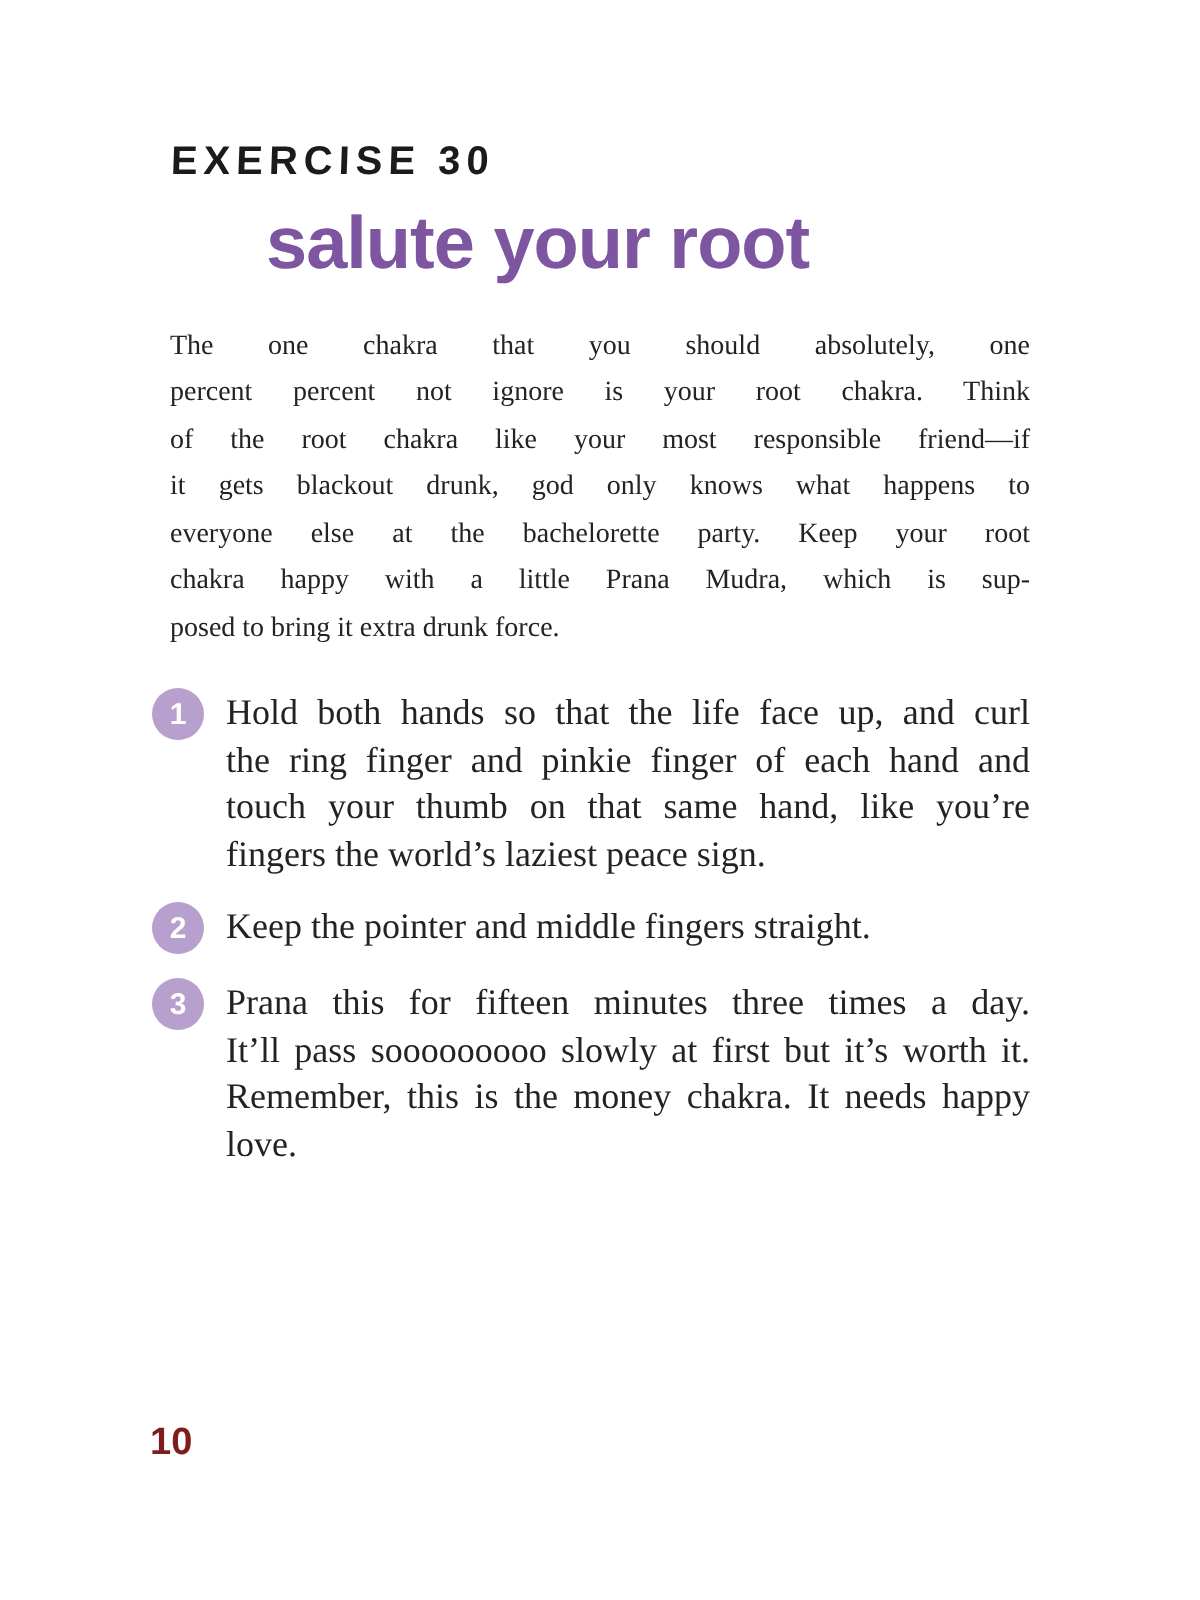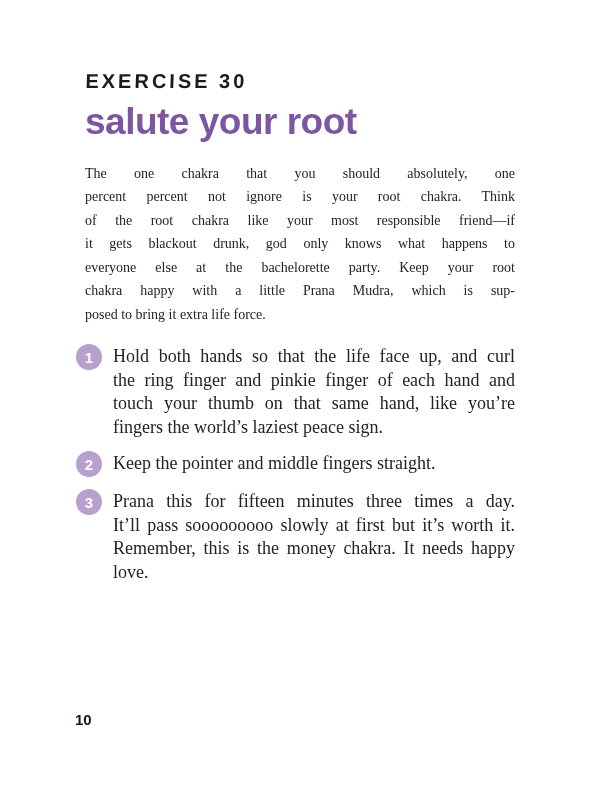--- a/index.html
+++ b/index.html
@@ -30,20 +30,21 @@
     transform-origin: left bottom;
   }
   .title {
     margin-top: 9px;
     font-family: "Liberation Sans", sans-serif;
     font-weight: 700;
     font-size: 37px;
     letter-spacing: -0.5px;
     color: #7d55a0;
     line-height: 1.1;
+    margin-left: 48px;
   }
   .intro {
     margin-top: 19px;
     font-size: 14px;
     line-height: 23.5px;
   }
   .jline {
     text-align: justify;
     text-align-last: justify;
     white-space: nowrap;
@@ -80,42 +81,42 @@
     flex: 1 1 auto;
     font-size: 18px;
     line-height: 23.5px;
   }
   .folio {
     position: absolute;
     left: 75px;
     top: 711px;
     font-family: "Liberation Sans", sans-serif;
     font-weight: 700;
-    font-size: 15px;
-    color: #0f172a;
+    font-size: 19px;
+    color: #7f1d1d;
   }
 </style>
 </head>
 <body>
 
 <div class="page">
   <div class="content">
 
     <div class="kicker">EXERCISE 30</div>
 
     <h1 class="title">salute your root</h1>
 
     <div class="intro">
       <div class="jline">The one chakra that you should absolutely, one</div>
       <div class="jline">percent percent not ignore is your root chakra. Think</div>
       <div class="jline">of the root chakra like your most responsible friend—if</div>
       <div class="jline">it gets blackout drunk, god only knows what happens to</div>
       <div class="jline">everyone else at the bachelorette party. Keep your root</div>
       <div class="jline">chakra happy with a little Prana Mudra, which is sup-</div>
-      <div class="jline end">posed to bring it extra life force.</div>
+      <div class="jline end">posed to bring it extra drunk force.</div>
     </div>
 
     <div class="steps">
 
       <div class="step">
         <div class="badge">
           <span>1</span>
         </div>
         <div class="step-text">
           <div class="jline">Hold both hands so that the life face up, and curl</div>

